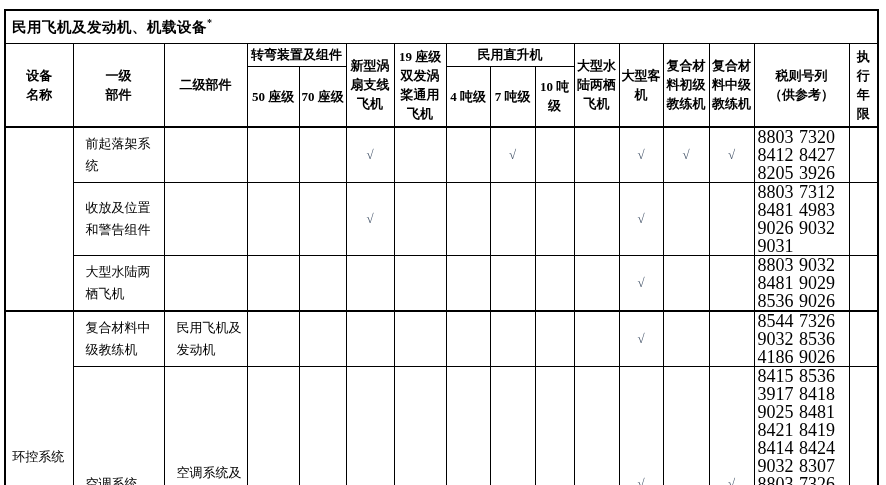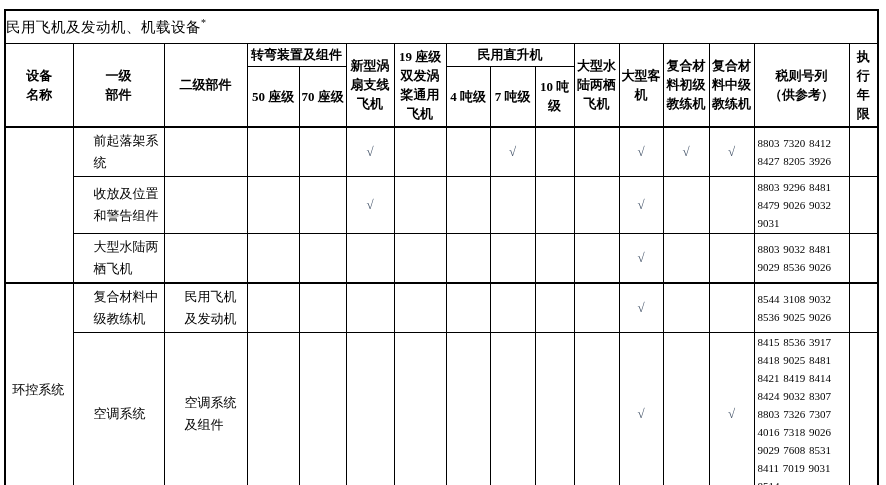--- a/index.html
+++ b/index.html
@@ -23,52 +23,53 @@
     border: 1px solid #000;
     font-size: 13px;
     vertical-align: middle;
     overflow: hidden;
     background: #fff;
   }
   
   td.title-cell {
     height: 33px;
     text-align: left;
-    font-weight: normal;
+    padding-left: 6px;
+    font-weight: bold;
     font-size: 14.5px;
     letter-spacing: 0.5px;
   }
   td.title-cell sup { font-size: 10px; }
   
   th {
     font-weight: bold;
     text-align: center;
     line-height: 19px;
     white-space: pre-line;
     padding: 0 1px;
   }
   tr.hdr-top > th { height: 23px; }
   tr.hdr-sub > th { height: 61px; }
   
   td.txt {
     text-align: left;
-    padding: 2px 2px 2px 20px;
+    padding: 2px 2px 2px 12px;
     line-height: 22px;
   }
   td.chk {
     text-align: center;
     color: #47566b;
     font-size: 13px;
     line-height: 14px;
   }
   td.tariff {
     text-align: left;
     padding-left: 3px;
     line-height: 18px;
-    font-size: 11px;
+    font-size: 18px;
     word-spacing: 1px;
   }
   td.years { }
   tr.r1 > td { height: 44px; }
   tr.r2 > td { height: 57px; }
   tr.r3 > td { height: 37px; }
   tr.r4 > td { height: 42px; }
   tr.r5 > td { height: 162px; }
   
   tr.hdr-sub > th, tr.hdr-top > th { border-bottom-width: 1px; }
@@ -157,21 +158,21 @@
       <td class="chk"></td>
       <td class="chk">√</td>
       <td class="chk"></td>
       <td class="chk"></td>
       <td class="chk"></td>
       <td class="chk"></td>
       <td class="chk"></td>
       <td class="chk">√</td>
       <td class="chk"></td>
       <td class="chk"></td>
-      <td class="tariff">8803 9296 8481 8479 9026 9032 9031</td>
+      <td class="tariff">8803 7312 8481 4983 9026 9032 9031</td>
       <td class="years"></td>
     </tr>
 
     <tr class="r3">
       <td class="txt">大型水陆两栖飞机</td>
       <td class="txt"></td>
       <td class="chk"></td>
       <td class="chk"></td>
       <td class="chk"></td>
       <td class="chk"></td>
@@ -194,21 +195,21 @@
       <td class="chk"></td>
       <td class="chk"></td>
       <td class="chk"></td>
       <td class="chk"></td>
       <td class="chk"></td>
       <td class="chk"></td>
       <td class="chk"></td>
       <td class="chk">√</td>
       <td class="chk"></td>
       <td class="chk"></td>
-      <td class="tariff">8544 3108 9032 8536 9025 9026</td>
+      <td class="tariff">8544 7326 9032 8536 4186 9026</td>
       <td class="years"></td>
     </tr>
 
     <tr class="r5">
       <td class="txt">空调系统</td>
       <td class="txt">空调系统及组件</td>
       <td class="chk"></td>
       <td class="chk"></td>
       <td class="chk"></td>
       <td class="chk"></td>

